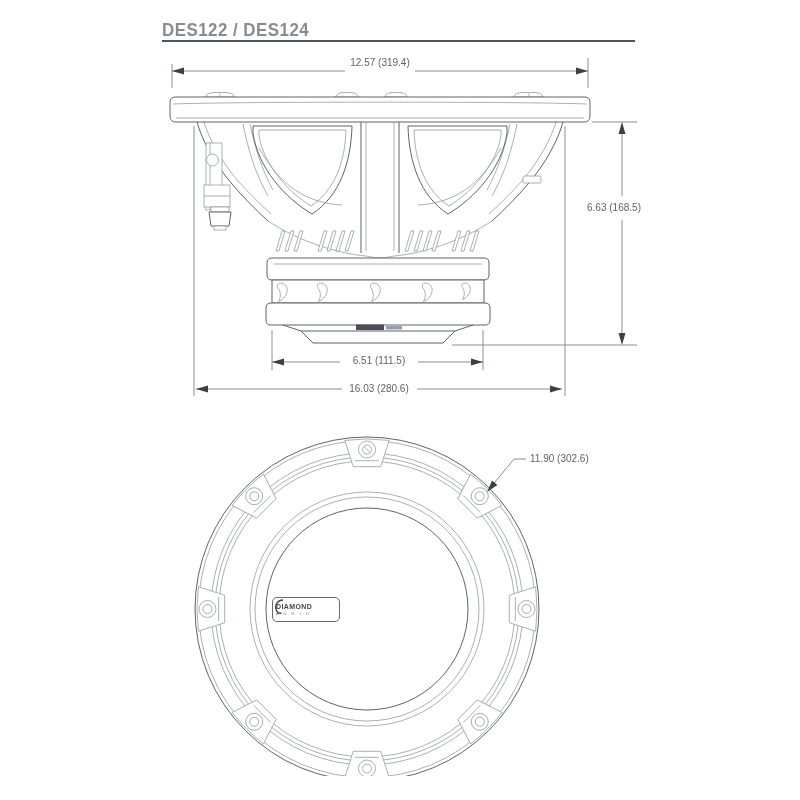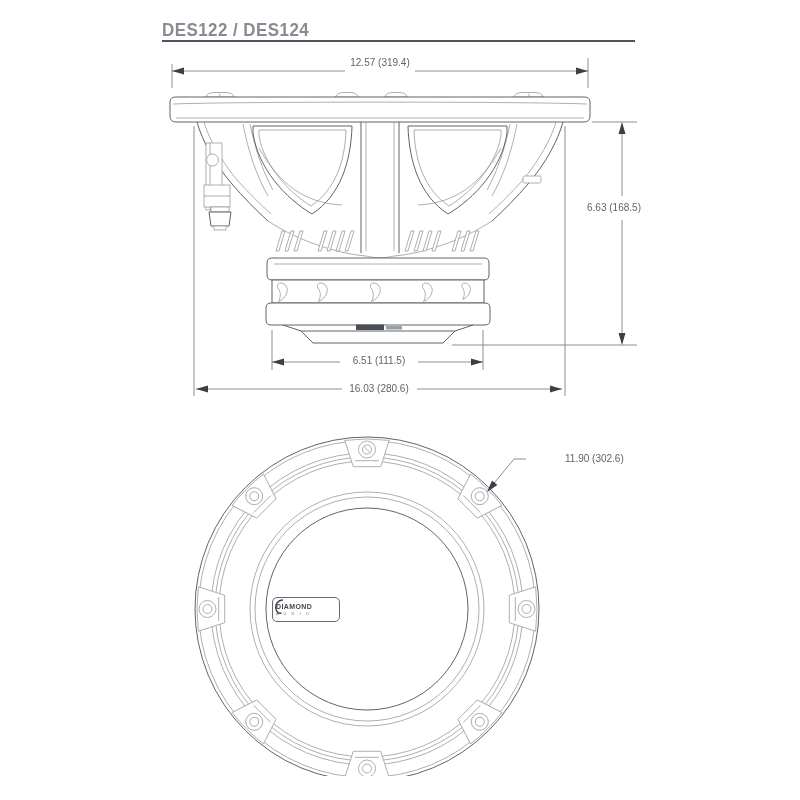--- a/index.html
+++ b/index.html
@@ -198,21 +198,21 @@
     </g>
   </svg>
 
   <div class="title">DES122 / DES124</div>
   <div class="rule"></div>
 
   <span class="dim-label centered" style="left:380px;top:57px;">12.57 (319.4)</span>
   <span class="dim-label centered" style="left:614px;top:202px;">6.63 (168.5)</span>
   <span class="dim-label centered" style="left:379px;top:355px;">6.51 (111.5)</span>
   <span class="dim-label centered" style="left:379px;top:383px;">16.03 (280.6)</span>
-  <span class="dim-label" style="left:528px;top:453px;margin-left:35px;">11.90 (302.6)</span>
+  <span class="dim-label" style="left:528px;top:453px;">11.90 (302.6)</span>
 
   <div class="badge">
     <svg width="13" height="17" viewBox="0 0 13 17">
       <path d="M10,2 C4.5,2 1.5,7 3.2,12 C4.2,14.5 6.5,15.5 8.5,15" fill="none" stroke="#43474d" stroke-width="1.4"></path>
     </svg>
     <div class="badge-txt">
       <span class="badge-brand">DIAMOND</span>
       <span class="badge-sub">A U D I O</span>
     </div>
   </div>

